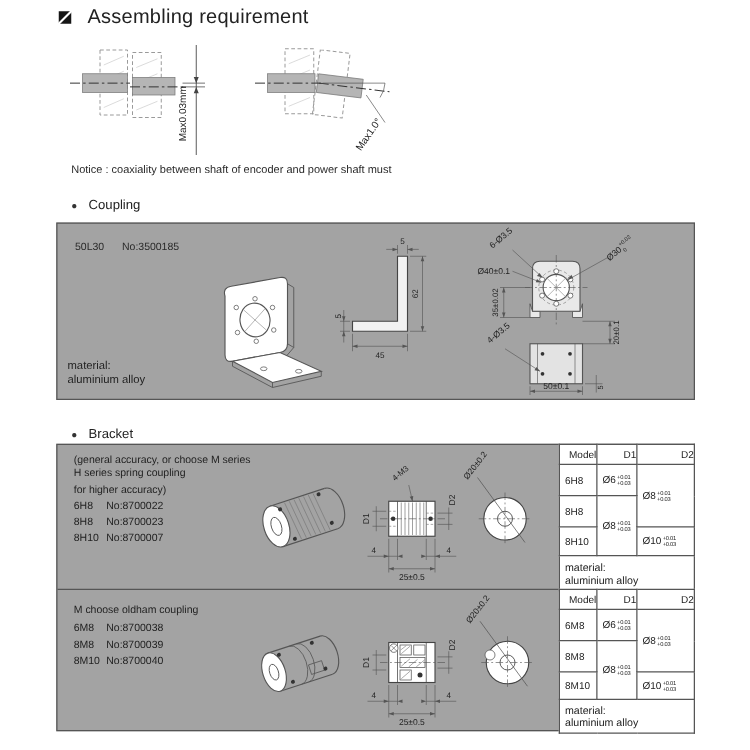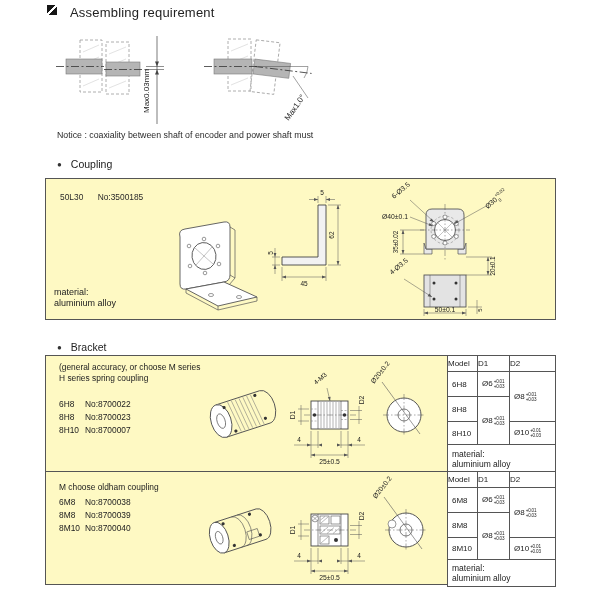--- a/index.html
+++ b/index.html
@@ -1,35 +1,35 @@
 <!DOCTYPE html>
 <html><head>
 <meta charset="utf-8">
 <style>
   *{margin:0;padding:0;box-sizing:border-box}
   html,body{background:#fff}
   body{width:600px;height:600px;font-family:"Liberation Sans","DejaVu Sans",sans-serif;color:#1a1a1a;position:relative}
   .page{position:relative;width:600px;height:600px;background:#fff;overflow:hidden}
   .abs{position:absolute}
-  .sec-head{position:absolute;display:flex;font-size:13px;color:#222;letter-spacing:.2px}
+  .sec-head{position:absolute;display:flex;align-items:center;font-size:16px;color:#222;letter-spacing:.2px}
   .sq-icon{width:10px;height:10px;margin-right:13px;background:linear-gradient(135deg,#161616 43%,#fff 45%,#fff 55%,#161616 57%)}
   .sub-head{position:absolute;display:flex;align-items:center;font-size:10.5px;color:#222}
   .dot-bullet{font-size:8px;margin-right:9px;color:#333}
   .notice{position:absolute;font-size:8.8px;line-height:11.5px;color:#2a2a2a}
   .notice .l2{padding-left:38px}
-  .box{position:absolute;border:1px solid #555;background:#fef9c3}
+  .box{position:absolute;border:1px solid #555;background:#a3a3a3}
   .smalltext{font-size:8.4px;color:#2a2a2a}
   .mat{position:absolute;font-size:9px;line-height:11px;color:#222}
   svg{position:absolute;overflow:visible}
   svg text{font-family:"Liberation Sans","DejaVu Sans",sans-serif;fill:#222}
   .modelline{display:flex;font-size:8.4px;line-height:13px;color:#222}
   .modelline .mname{width:26px}
   table.spec{border-collapse:collapse;table-layout:fixed;position:absolute;font-size:8px;color:#222;background:#fff}
   table.spec th,table.spec td{border:1px solid #555;font-weight:normal;padding:0 1px 0 4px;text-align:left;vertical-align:middle}
-  table.spec th{text-align:left;padding:0}
+  table.spec th{text-align:right;padding:0}
   .tol{display:inline-flex;align-items:flex-start;white-space:nowrap}
   .st{display:inline-flex;flex-direction:column;justify-content:center;font-size:4.6px;line-height:5px;margin-left:1px;letter-spacing:-.2px}
   .divline{position:absolute;left:0;width:100%;height:0;border-top:1px solid #555}
   .titleblock{position:absolute;font-size:8.4px;line-height:10.5px;color:#222}
 </style>
 </head>
 <body>
 
 <div class="page">
 
@@ -202,20 +202,21 @@
     <span class="dot-bullet">●</span>
     <span>Bracket</span>
   </div>
 
   <div class="box" style="left:45px;top:355px;width:511px;height:230px">
     <div class="divline" style="top:115px"></div>
 
     <div class="titleblock" style="left:13px;top:6px">
       <div>(general accuracy, or choose M series</div>
       <div>H series spring coupling</div>
+      <div style="margin-top:3px">for higher accuracy)</div>
     </div>
     <div class="abs" style="left:13px;top:42px">
       <div class="modelline">
         <span class="mname">6H8</span>
         <span>No:8700022</span>
       </div>
       <div class="modelline">
         <span class="mname">8H8</span>
         <span>No:8700023</span>
       </div>

